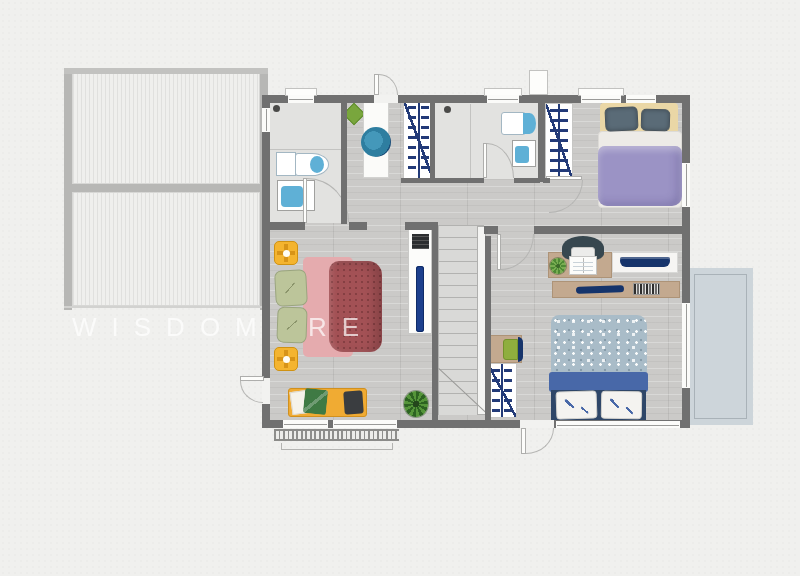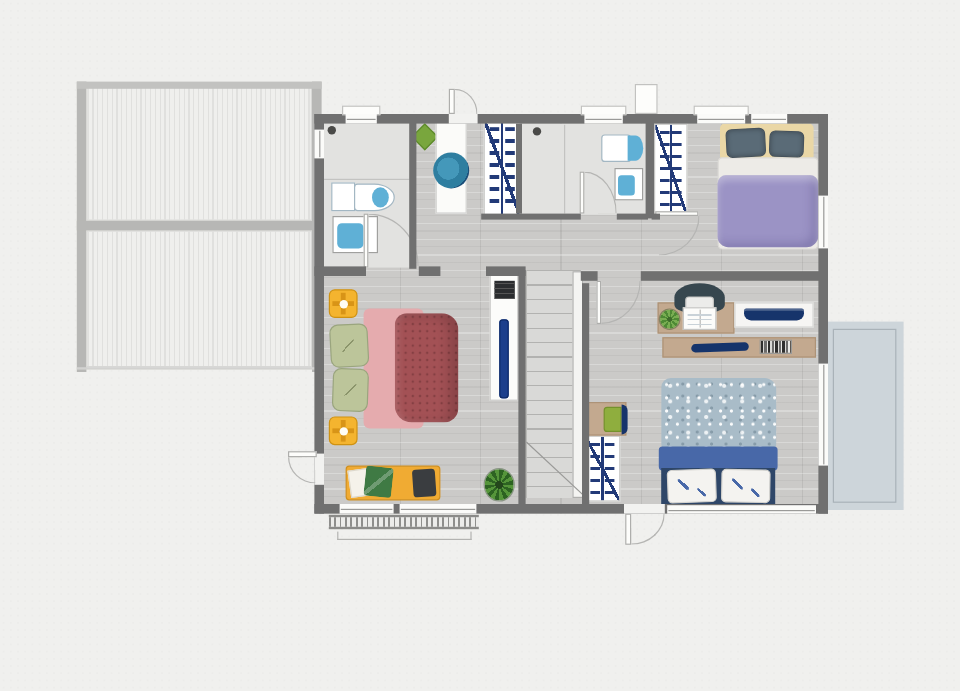--- a/index.html
+++ b/index.html
@@ -204,14 +204,15 @@
   <div class="a win v z50" style="left:682px;top:303px;width:8px;height:85px;"></div>
   <div class="a win z50" style="left:283px;top:420px;width:45px;height:8px;"></div>
   <div class="a win z50" style="left:333px;top:420px;width:64px;height:8px;"></div>
   <div class="a win z50" style="left:556px;top:421px;width:124px;height:7px;"></div>
   <div class="a gap z50" style="left:520px;top:420px;width:34px;height:8px;"></div>
   <div class="a leaf z50" style="left:521px;top:428px;width:5px;height:26px;"></div>
   <div class="a arc br z50" style="left:526px;top:428px;width:28px;height:26px;"></div>
   <div class="a hatch z30" style="left:274px;top:429px;width:125px;height:12px;"></div>
   <div class="a bracket z30" style="left:281px;top:443px;width:112px;height:7px;"></div>
 
+  <div class="a" id="watermark" style="left:72px;top:312px;">WISDOM RE</div>
 
 </div>
 
 </body></html>

